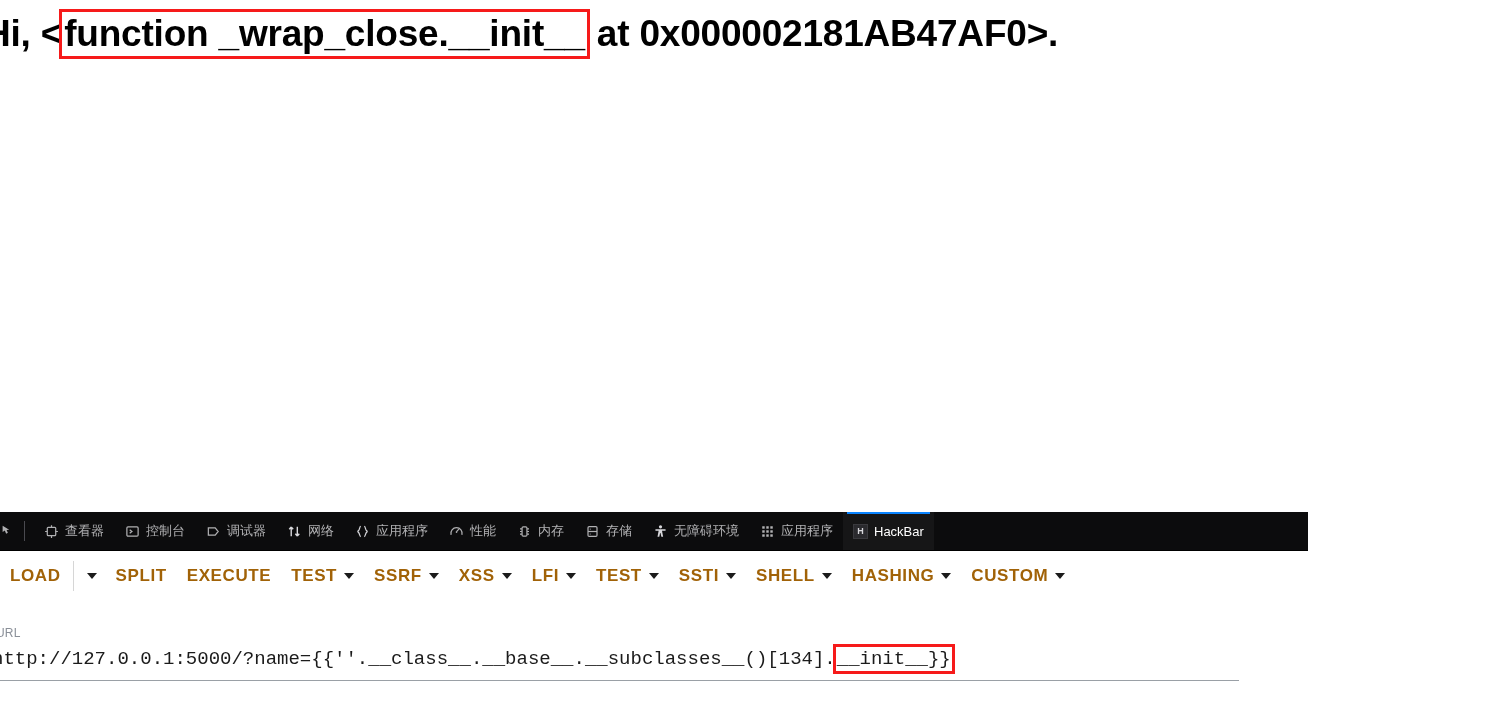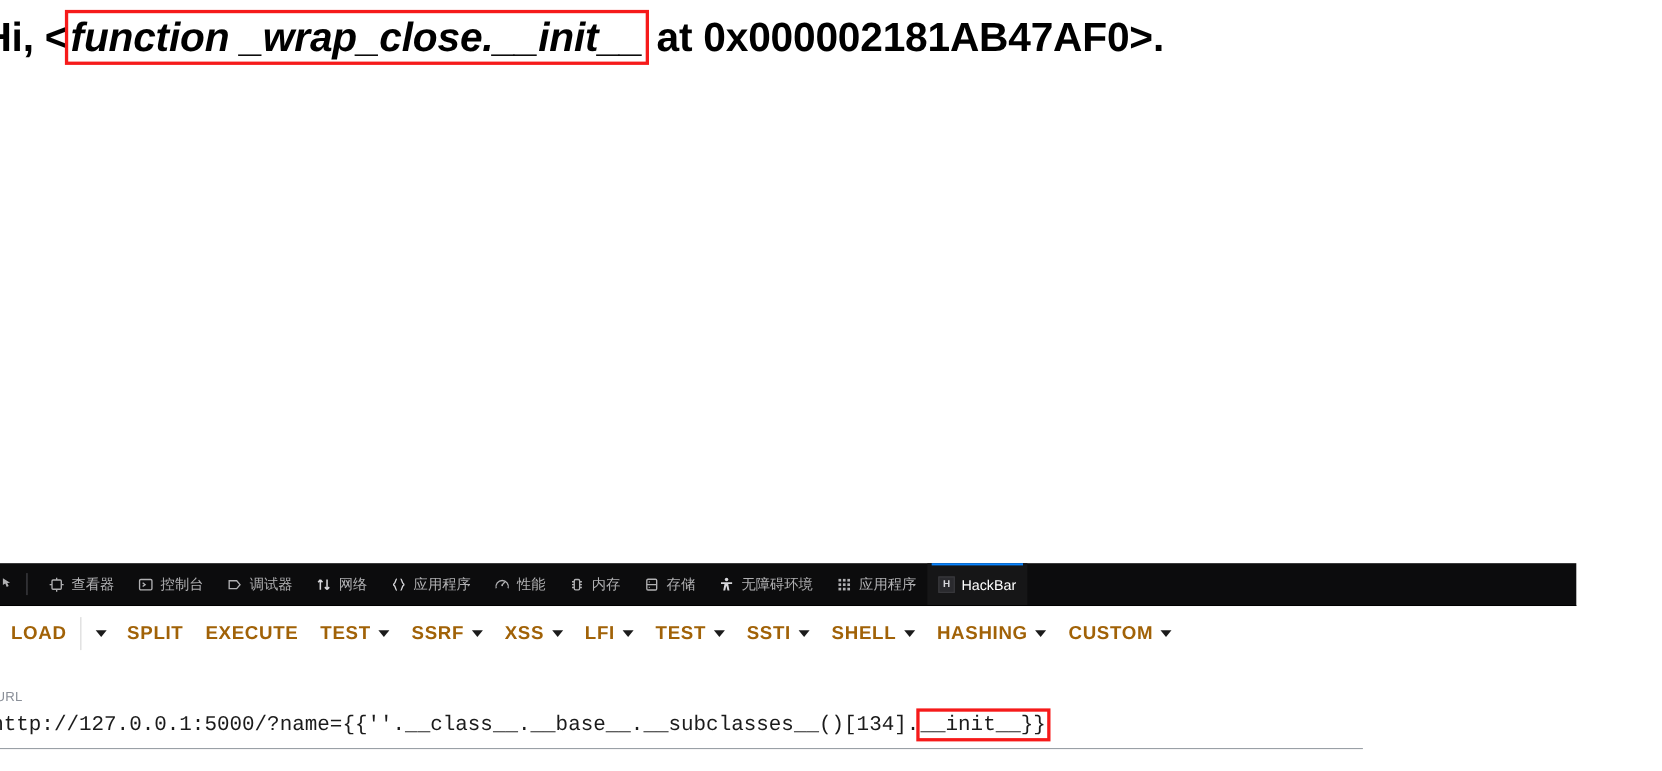--- a/index.html
+++ b/index.html
@@ -36,29 +36,28 @@
     color: #000000;
     letter-spacing: -0.2px;
     line-height: 48px;
   }
   .hl-box {
     outline: 3px solid #f61a1a;
     outline-offset: 0px;
     padding: 0 2px;
     display: inline-block;
     line-height: 44px;
-    font-style: italic;
   }
 
   
   #devtools-tabbar {
     position: absolute;
     left: 0;
     top: 512px;
-    width: 1433px;
+    width: 1308px;
     height: 39px;
     background: #0c0c0d;
     display: flex;
     align-items: stretch;
     box-sizing: border-box;
     border-bottom: 1px solid #000;
   }
   .tb-left-icon {
     display: flex;
     align-items: center;

